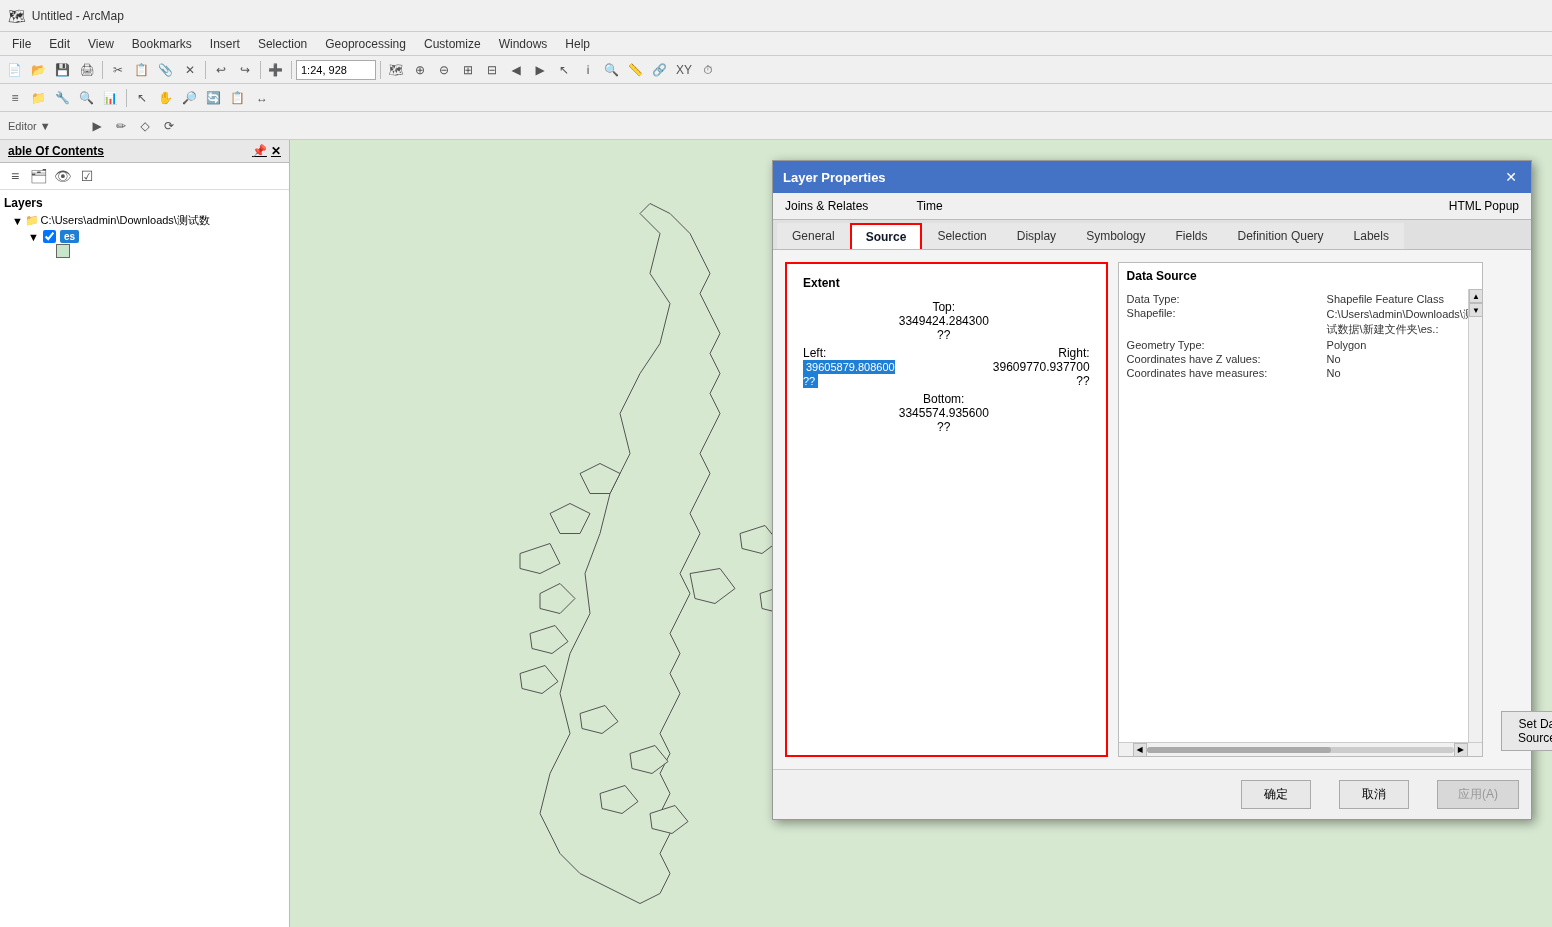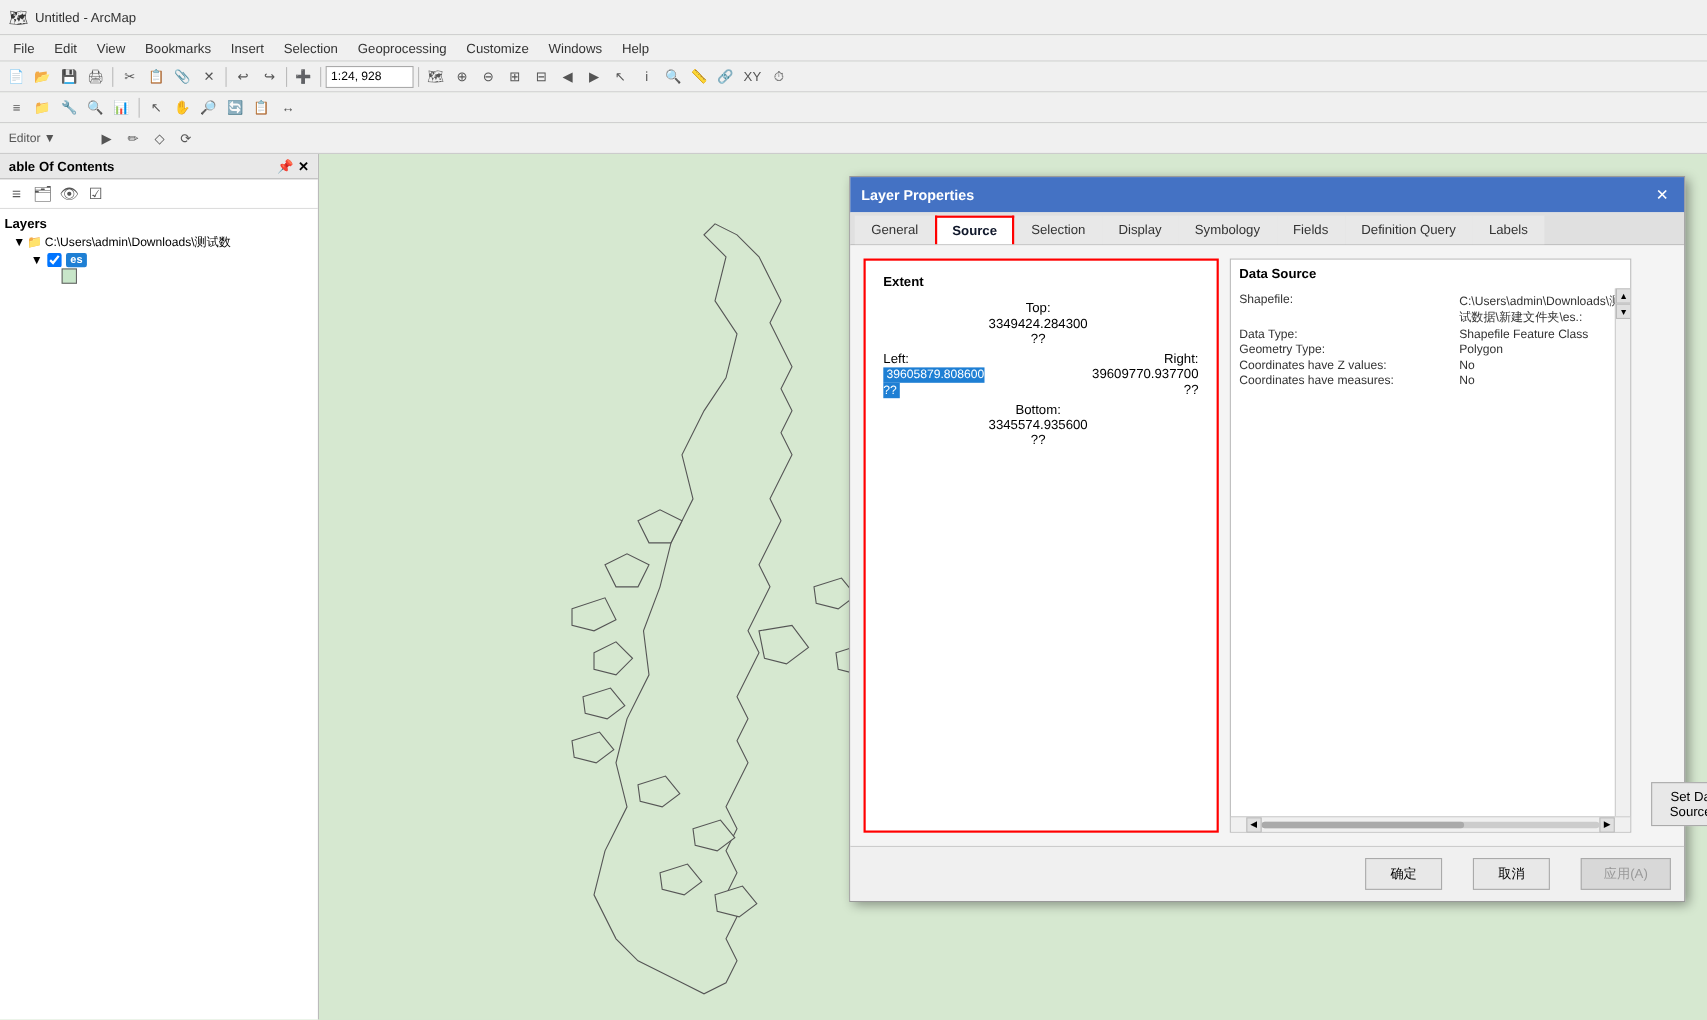--- a/index.html
+++ b/index.html
@@ -97,20 +97,21 @@
     }
     .toc-header {
       background: #e8e8e8;
       padding: 4px 8px;
       font-size: 12px;
       font-weight: bold;
       display: flex;
       align-items: center;
       justify-content: space-between;
       border-bottom: 1px solid #bbb;
+      text-decoration: underline;
     }
     .toc-toolbar {
       display: flex;
       align-items: center;
       padding: 2px 4px;
       gap: 2px;
       border-bottom: 1px solid #ddd;
     }
     .toc-content { padding: 4px; flex: 1; }
     .toc-layers-label { font-weight: bold; font-size: 12px; padding: 2px 0; }
@@ -487,20 +488,25 @@
   </div>
 
   <div class="dialog-overlay">
     <div class="dialog">
 
       <div class="dialog-title-bar">
         <span>Layer Properties</span>
         <button class="dialog-close-btn">✕</button>
       </div>
 
+      <div class="tab-row-top">
+        <span class="tab-top-item">Joins &amp; Relates</span>
+        <span class="tab-top-item">Time</span>
+        <span class="tab-top-item" style="margin-left:auto;">HTML Popup</span>
+      </div>
 
       <div class="tab-row">
         <div class="tab">General</div>
         <div class="tab active">Source</div>
         <div class="tab">Selection</div>
         <div class="tab">Display</div>
         <div class="tab">Symbology</div>
         <div class="tab">Fields</div>
         <div class="tab">Definition Query</div>
         <div class="tab">Labels</div>
@@ -537,26 +543,26 @@
             <div></div>
           </div>
         </div>
 
         <div class="data-source-box">
           <div class="data-source-title">Data Source</div>
           <div style="position:relative; flex:1; overflow:hidden;">
             <div class="data-source-inner">
 
               <div class="ds-row">
+                <span class="ds-label">Data Type:</span>
+                <span class="ds-value">Shapefile Feature Class</span>
+              </div>
+              <div class="ds-row">
                 <span class="ds-label">Shapefile:</span>
                 <span class="ds-value zh">C:\Users\admin\Downloads\测试数据\新建文件夹\es.:</span>
-              </div>
-              <div class="ds-row">
-                <span class="ds-label">Data Type:</span>
-                <span class="ds-value">Shapefile Feature Class</span>
               </div>
               <div class="ds-row">
                 <span class="ds-label">Geometry Type:</span>
                 <span class="ds-value">Polygon</span>
               </div>
               <div class="ds-row">
                 <span class="ds-label">Coordinates have Z values:</span>
                 <span class="ds-value">No</span>
               </div>
               <div class="ds-row">

